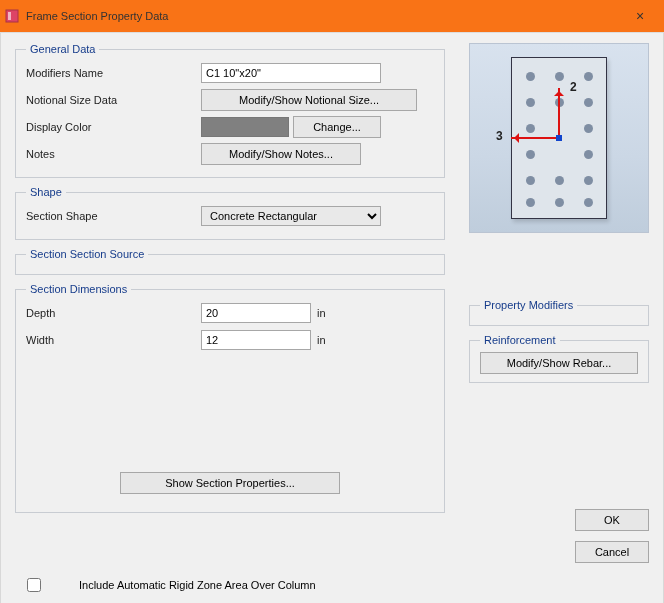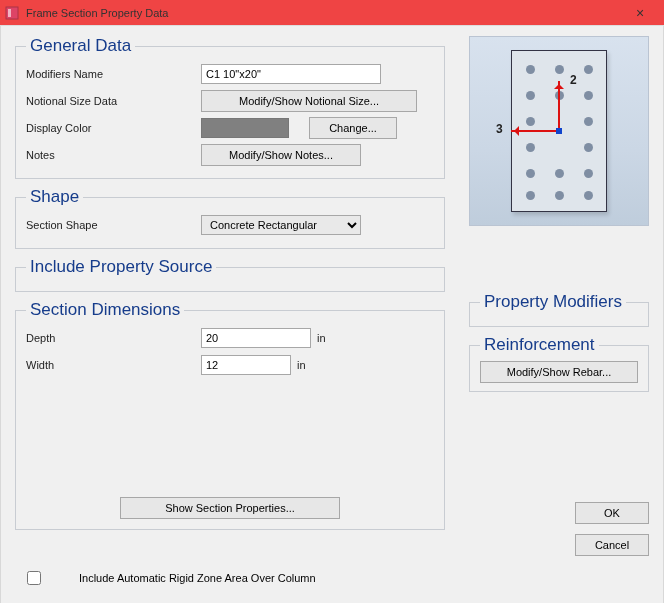--- a/index.html
+++ b/index.html
@@ -7,22 +7,22 @@
     margin: 0;
     font-family: "Segoe UI", Tahoma, sans-serif;
     font-size: 11px;
     background: #fff;
     color: #000;
     width: 664px;
     height: 603px;
     overflow: hidden;
   }
   .titlebar {
-    height: 26px;
-    background: #ef4444;
+    height: 33px;
+    background: #f97316;
     border-bottom: 1px solid #ddd;
     display: flex;
     align-items: center;
     padding: 0 4px;
   }
   .titlebar .icon {
     width: 16px; height: 16px;
     margin-right: 6px;
     display: flex; align-items: center; justify-content: center;
   }
@@ -56,21 +56,21 @@
   }
   fieldset {
     border: 1px solid #c8ccd2;
     margin: 0 0 8px 0;
     padding: 6px 10px 8px 10px;
     position: relative;
   }
   legend {
     color: #163c8b;
     padding: 0 4px;
-    font-size: 17px;
+    font-size: 11px;
   }
   .row {
     display: flex;
     align-items: center;
     height: 24px;
     margin-bottom: 3px;
   }
   .row label {
     width: 175px;
     color: #222;
@@ -227,53 +227,53 @@
 
 
       <div class="row">
         <label>Notional Size Data</label>
         <button class="btn" style="width:216px">Modify/Show Notional Size...</button>
       </div>
 
       <div class="row">
         <label>Display Color</label>
         <div class="color-swatch" title="#808080" style="background: rgb(128, 128, 128);"></div>
-        <button class="btn" style="width:88px;margin-left:20px">Change...</button>
+        <button class="btn" style="width:88px;margin-left:4px">Change...</button>
       </div>
 
       <div class="row">
         <label>Notes</label>
         <button class="btn" style="width:160px">Modify/Show Notes...</button>
       </div>
     </fieldset>
 
     <fieldset>
       <legend>Shape</legend>
       <div class="row">
         <label>Section Shape</label>
-        <select style="width:160px">
+        <select style="width:180px">
           <option>Concrete Rectangular</option>
         </select>
       </div>
     </fieldset>
 
     <fieldset>
-      <legend>Include Property Source</legend>
+      <legend>Section Section Source</legend>
     </fieldset>
 
     <fieldset style="height:230px;position:relative;">
       <legend>Section Dimensions</legend>
       <div class="row">
         <label>Depth</label>
         <input type="text" style="width: 110px;" value="20">
         <span class="unit">in</span>
       </div>
       <div class="row">
         <label>Width</label>
-        <input type="text" style="width: 90px;" value="12">
+        <input type="text" style="width: 110px;" value="12">
         <span class="unit">in</span>
       </div>
       <button class="btn show-props-btn">Show Section Properties...</button>
     </fieldset>
 
   </div>
 
   <div class="col-right">
 
     <div class="preview">

